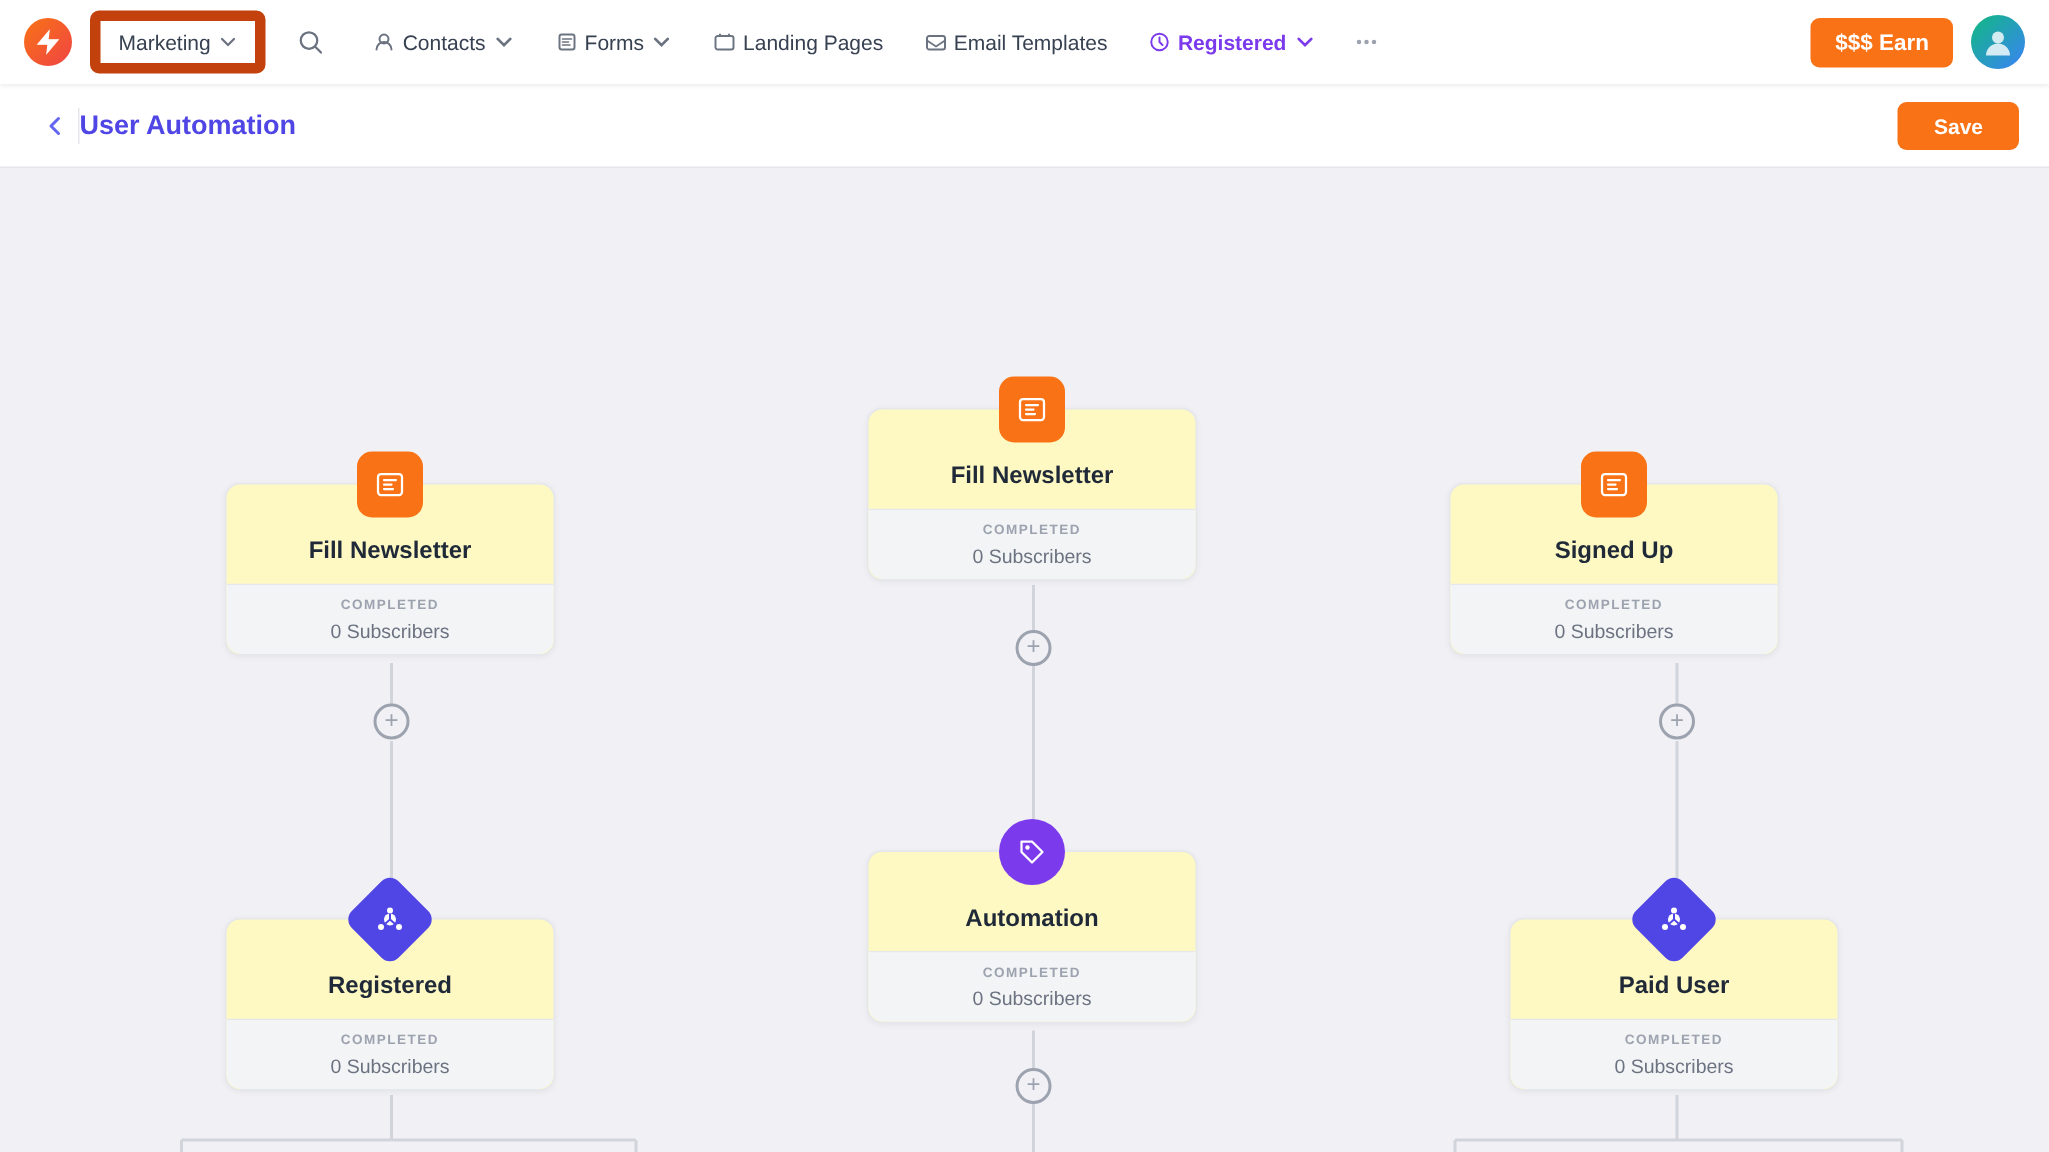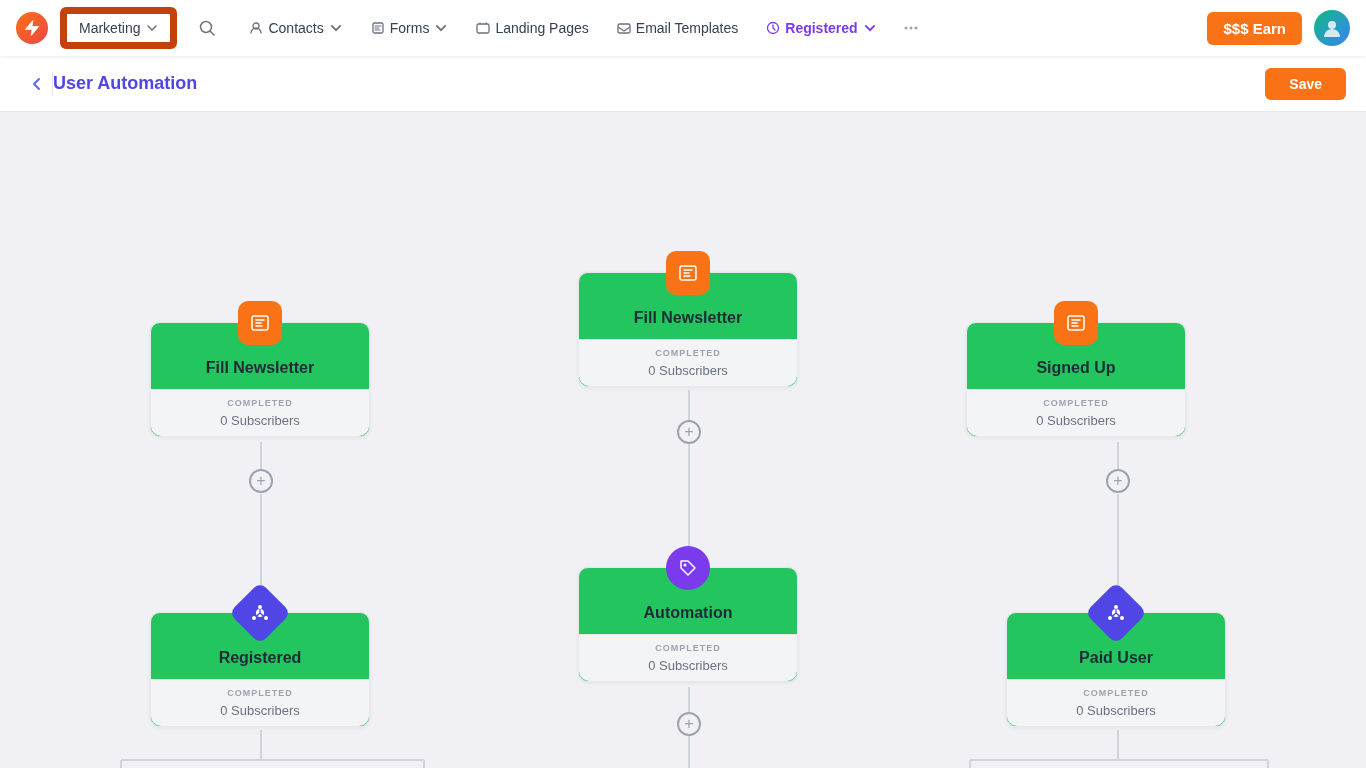--- a/index.html
+++ b/index.html
@@ -131,21 +131,21 @@
       background: #f0f0f5;
       width: 100%;
       height: calc(768px - 112px);
       position: relative;
       overflow: hidden;
     }
 
     
     .node-card {
       position: absolute;
-      background: #22c55e;
+      background: #fef9c3;
       border-radius: 10px;
       border: 1px solid #e5e7eb;
       width: 220px;
       box-shadow: 0 1px 4px rgba(0,0,0,0.06);
       text-align: center;
       overflow: visible;
     }
     .node-card .node-body {
       padding: 36px 16px 12px;
     }

